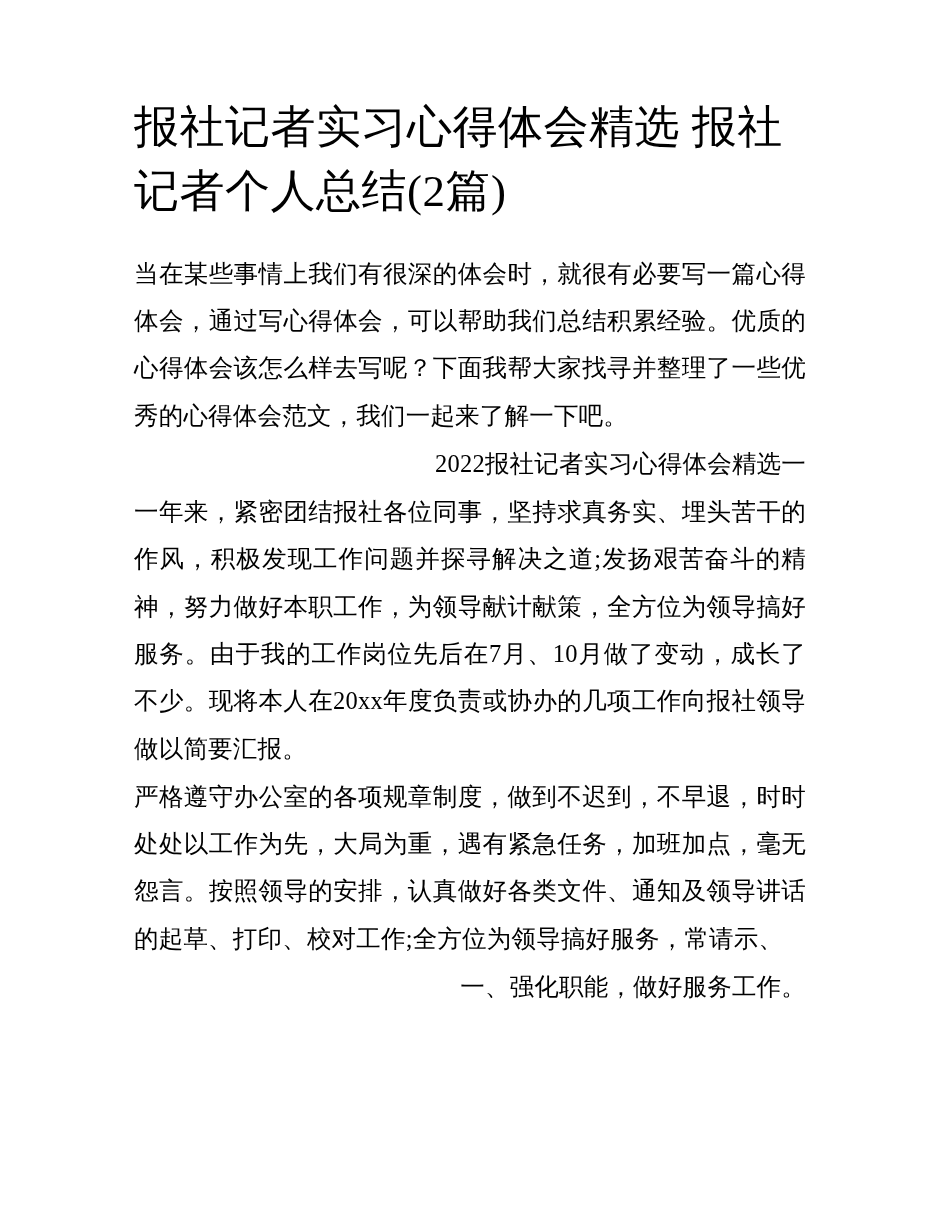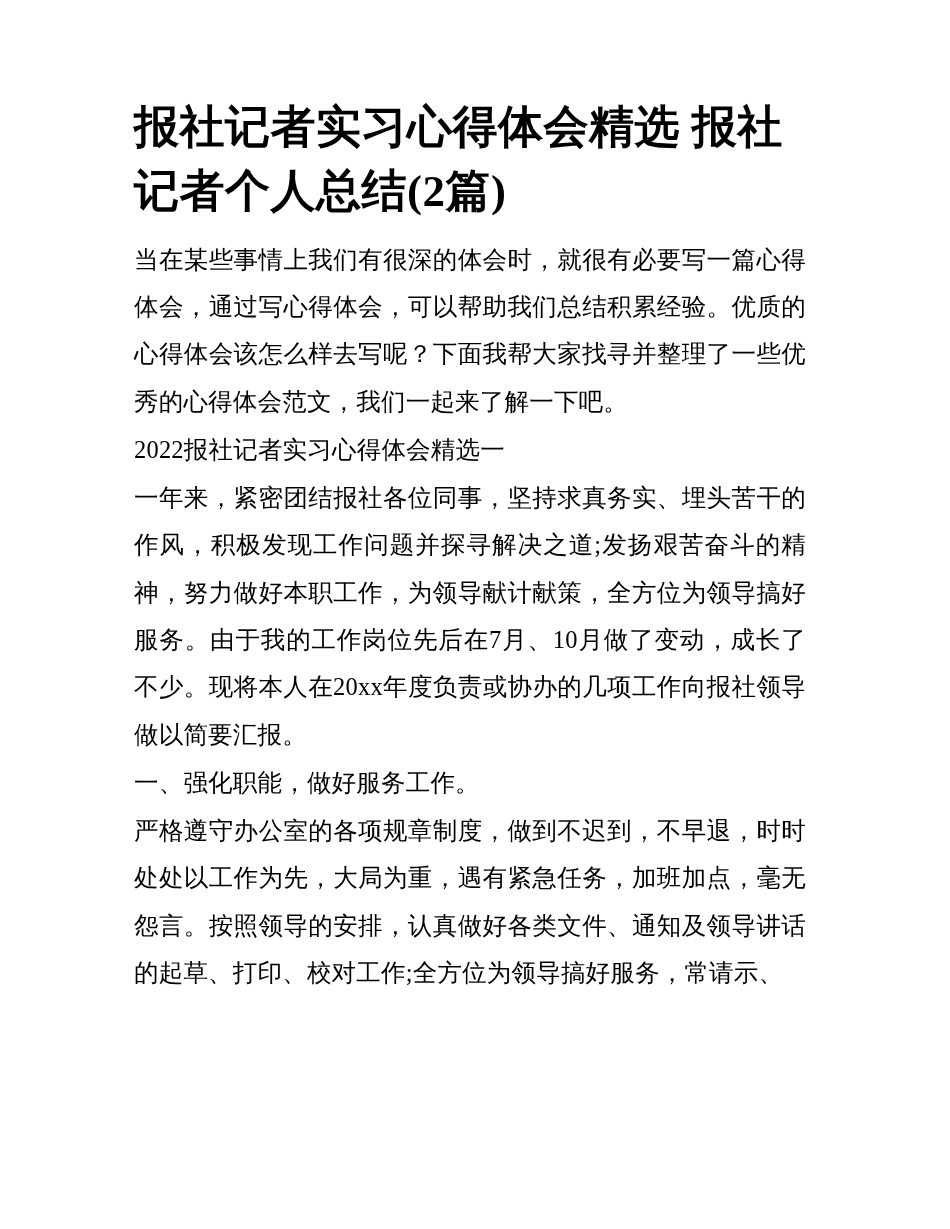--- a/index.html
+++ b/index.html
@@ -17,52 +17,52 @@
   .page {
     box-sizing: border-box;
     width: 950px;
     height: 1229px;
     padding: 96px 130px 40px 134px;
     background: #ffffff;
   }
   .doc-title {
     font-family: "Liberation Serif", "DejaVu Serif", serif;
     font-size: 45px;
-    font-weight: bold;
+    font-weight: normal;
     line-height: 1.42;
     letter-spacing: 0.5px;
-    margin: 0 0 12px 0;
+    margin: 0 0 26px 0;
     color: #000000;
   }
   .para {
     font-family: "Liberation Serif", "DejaVu Serif", serif;
     font-size: 24.5px;
     line-height: 1.93;
     text-align: justify;
     text-justify: inter-ideograph;
     margin: 0 14px 1px 0;
     color: #000000;
     letter-spacing: 0.2px;
   }
   .para-heading {
-    text-align: left;
+    text-align: right;
     font-family: Liberation Serif, serif;
   }
   .content {
     margin-top: 4px;
   }
 </style>
 </head>
 <body>
 
 <div class="page">
 
   <h1 class="doc-title">报社记者实习心得体会精选 报社记者个人总结(2篇)</h1>
 
   <div class="content">
     <p class="para">当在某些事情上我们有很深的体会时，就很有必要写一篇心得体会，通过写心得体会，可以帮助我们总结积累经验。优质的心得体会该怎么样去写呢？下面我帮大家找寻并整理了一些优秀的心得体会范文，我们一起来了解一下吧。</p>
     <p class="para para-heading">2022报社记者实习心得体会精选一</p>
     <p class="para">一年来，紧密团结报社各位同事，坚持求真务实、埋头苦干的作风，积极发现工作问题并探寻解决之道;发扬艰苦奋斗的精神，努力做好本职工作，为领导献计献策，全方位为领导搞好服务。由于我的工作岗位先后在7月、10月做了变动，成长了不少。现将本人在20xx年度负责或协办的几项工作向报社领导做以简要汇报。</p>
+    <p class="para">严格遵守办公室的各项规章制度，做到不迟到，不早退，时时处处以工作为先，大局为重，遇有紧急任务，加班加点，毫无怨言。按照领导的安排，认真做好各类文件、通知及领导讲话的起草、打印、校对工作;全方位为领导搞好服务，常请示、</p>
     <p class="para para-heading">一、强化职能，做好服务工作。</p>
-    <p class="para">严格遵守办公室的各项规章制度，做到不迟到，不早退，时时处处以工作为先，大局为重，遇有紧急任务，加班加点，毫无怨言。按照领导的安排，认真做好各类文件、通知及领导讲话的起草、打印、校对工作;全方位为领导搞好服务，常请示、</p>
   </div>
 
 </div>
 
 </body></html>

